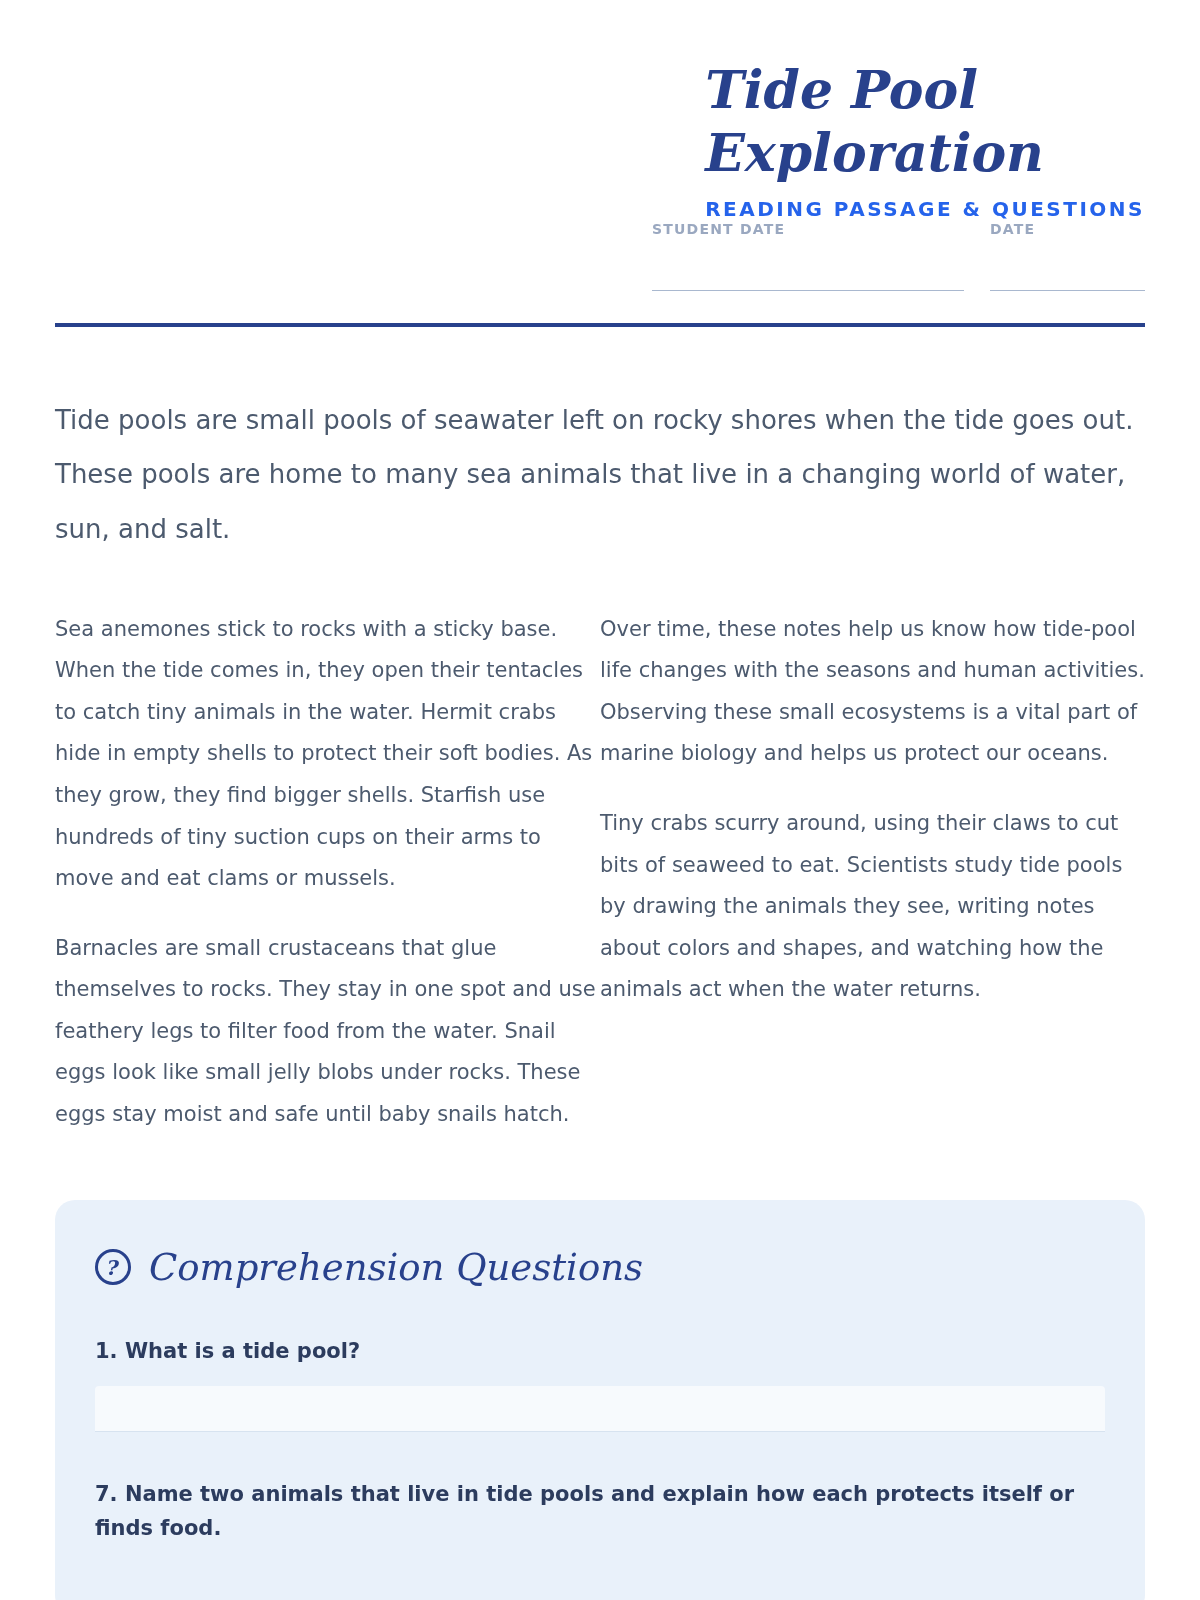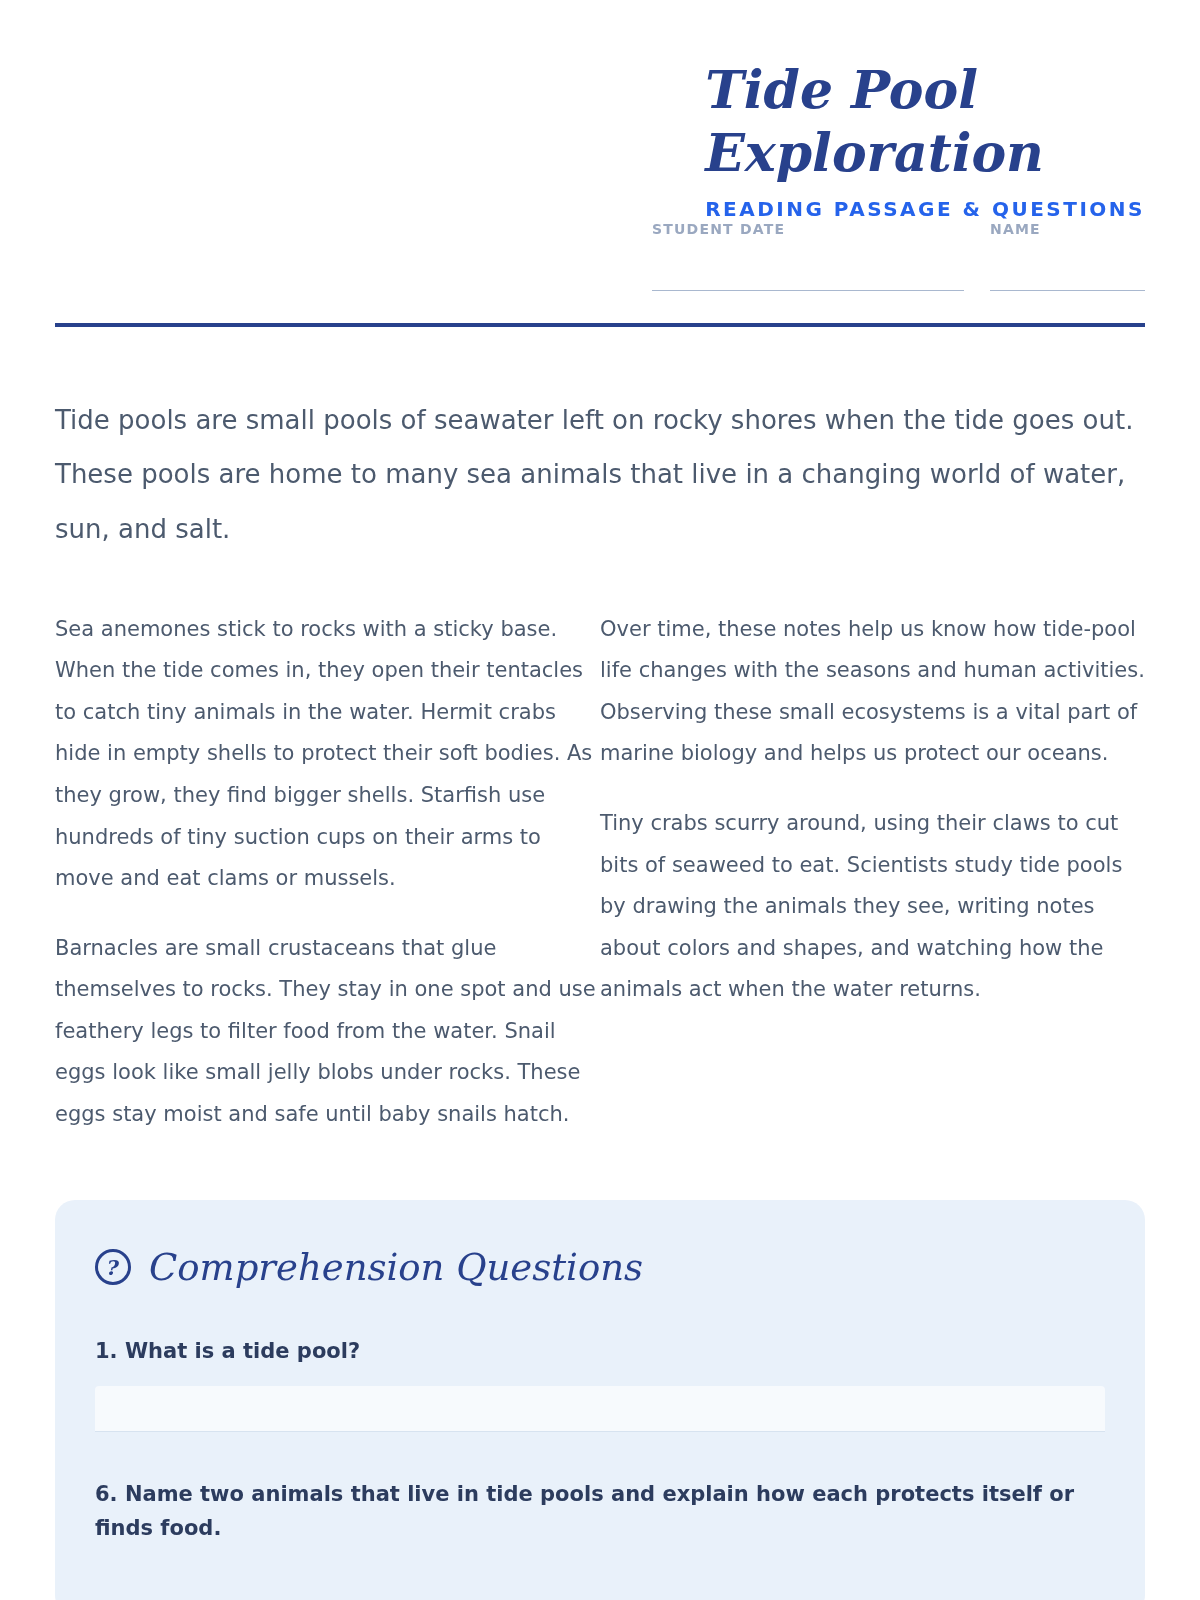--- a/index.html
+++ b/index.html
@@ -138,21 +138,21 @@
       </h1>
       <div class="subtitle">READING PASSAGE &amp; QUESTIONS</div>
     </div>
 
     <div class="fields">
       <div class="field field-name">
         <div class="field-label">STUDENT DATE</div>
         <div class="field-line"></div>
       </div>
       <div class="field field-date">
-        <div class="field-label">NAME</div>
+        <div class="field-label">DATE</div>
         <div class="field-line"></div>
       </div>
     </div>
   </header>
 
   <div class="divider"></div>
 
   <p class="intro">Tide pools are small pools of seawater left on rocky shores when the tide goes out. These pools are home to many sea animals that live in a changing world of water, sun, and salt.</p>
 
   <div class="columns">
@@ -171,17 +171,17 @@
       <span class="q-icon">?</span>
       <h2 class="panel-title">Comprehension Questions</h2>
     </div>
 
     <div class="question">
       <p class="question-label">1. What is a tide pool?</p>
       <input type="text" class="answer-line" style="">
     </div>
 
     <div class="question">
-      <p class="question-label">6. Name two animals that live in tide pools and explain how each protects itself or finds food.</p>
+      <p class="question-label">7. Name two animals that live in tide pools and explain how each protects itself or finds food.</p>
     </div>
   </section>
 
 </div>
 
 </body></html>

